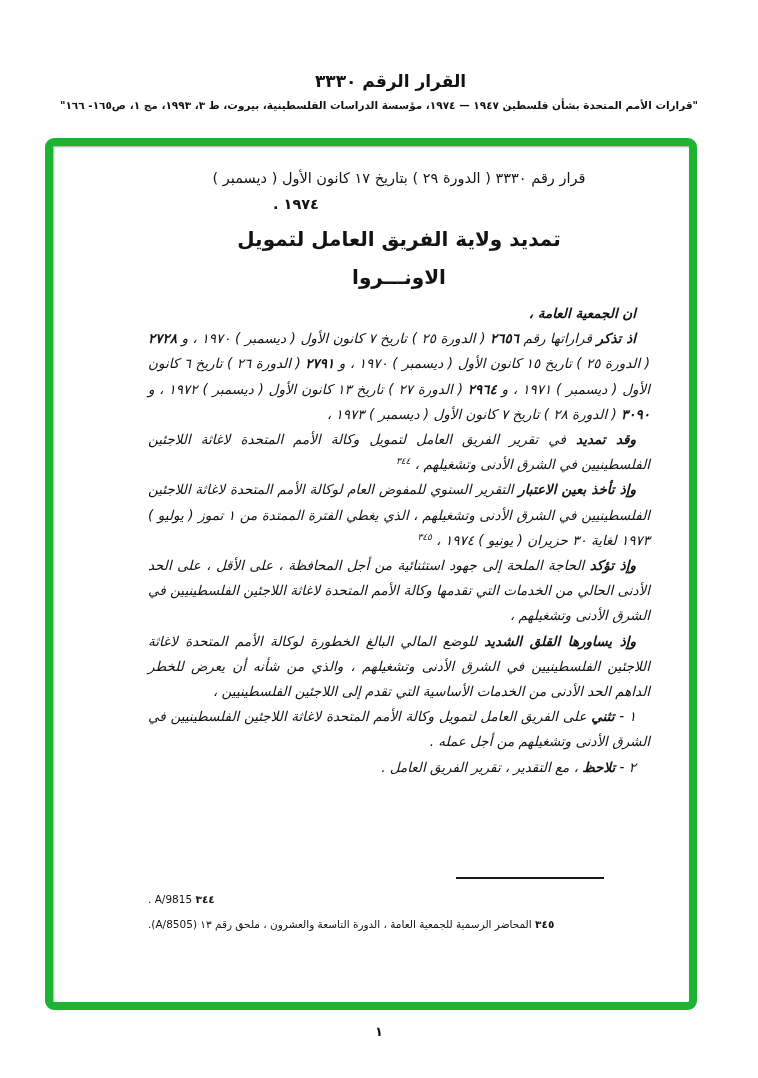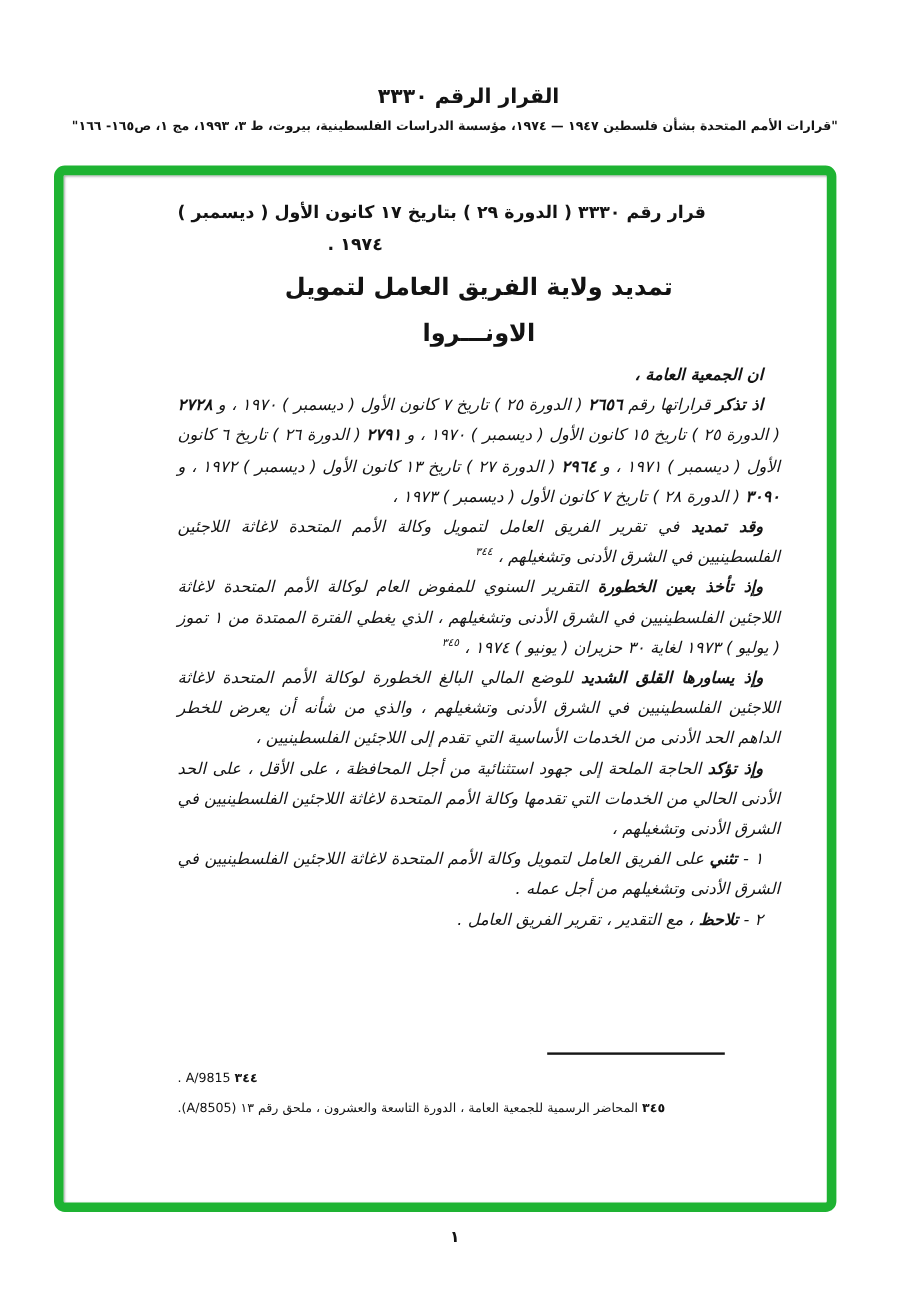--- a/index.html
+++ b/index.html
@@ -9,21 +9,21 @@
   }
   .header{position:absolute;top:71px;left:0;width:758px;text-align:center;direction:rtl;}
   .title{font-size:17px;font-weight:bold;padding-left:23px;}
   .citation{margin-top:8px;font-size:10.5px;font-weight:bold;}
   .frame{
     position:absolute;left:45px;top:138px;width:636px;height:856px;
     border:8px solid #1eb332;border-radius:9px;
     box-shadow:inset 1px 1px 2px rgba(0,0,0,0.35);
   }
   .content{position:absolute;top:0;left:95px;right:39px;direction:rtl;}
-  .res-heading{margin-top:19px;font-weight:bold;font-size:14.5px;line-height:26px;text-align:left;}
+  .res-heading{margin-top:19px;font-weight:normal;font-size:14.5px;line-height:26px;text-align:center;}
   .res-heading-l2{font-weight:bold;font-size:14.5px;line-height:26px;direction:rtl;text-align:left;padding-left:125px;}
   .subject{font-weight:bold;font-size:20px;line-height:26px;text-align:center;margin-top:9px;}
   .paras{margin-top:11px;font-size:13.5px;line-height:25.2px;text-align:justify;}
   .para{margin:0;text-indent:14px;font-style:italic;}
   .para .b{font-weight:bold;}
   sup.fn-ref{font-size:9px;line-height:0;}
   .footnotes{position:absolute;left:95px;right:10px;top:731px;direction:rtl;font-size:10.5px;}
   .fn-sep{height:2px;background:#161616;width:148px;margin:0 75px 8px auto;}
   .footnote{text-align:left;line-height:25px;}
   .fn-num{font-weight:bold;}
@@ -40,23 +40,23 @@
 <div class="frame" style="border-color: rgb(30, 179, 50);">
   <div class="content">
     <div class="res-heading">قرار رقم ٣٣٣٠ ( الدورة ٢٩ ) بتاريخ ١٧ كانون الأول ( ديسمبر )</div>
     <div class="res-heading-l2">١٩٧٤ .</div>
     <div class="subject">تمديد ولاية الفريق العامل لتمويل</div>
     <div class="subject" style="margin-top:12px;">الاونـــروا</div>
     <div class="paras">
         <p class="para"><span class="b">ان الجمعية العامة ،</span></p>
         <p class="para"><span class="b">اذ تذكر</span><span> قراراتها رقم </span><span class="b">٢٦٥٦</span><span> ( الدورة ٢٥ ) تاريخ ٧ كانون الأول ( ديسمبر ) ١٩٧٠ ، و </span><span class="b">٢٧٢٨</span><span> ( الدورة ٢٥ ) تاريخ ١٥ كانون الأول ( ديسمبر ) ١٩٧٠ ، و </span><span class="b">٢٧٩١</span><span> ( الدورة ٢٦ ) تاريخ ٦ كانون الأول ( ديسمبر ) ١٩٧١ ، و </span><span class="b">٢٩٦٤</span><span> ( الدورة ٢٧ ) تاريخ ١٣ كانون الأول ( ديسمبر ) ١٩٧٢ ، و </span><span class="b">٣٠٩٠</span><span> ( الدورة ٢٨ ) تاريخ ٧ كانون الأول ( ديسمبر ) ١٩٧٣ ،</span></p>
         <p class="para"><span class="b">وقد تمديد</span><span> في تقرير الفريق العامل لتمويل وكالة الأمم المتحدة لاغاثة اللاجئين الفلسطينيين في الشرق الأدنى وتشغيلهم ، </span><sup class="fn-ref">٣٤٤</sup></p>
-        <p class="para"><span class="b">وإذ تأخذ بعين الخطورة</span><span> التقرير السنوي للمفوض العام لوكالة الأمم المتحدة لاغاثة اللاجئين الفلسطينيين في الشرق الأدنى وتشغيلهم ، الذي يغطي الفترة الممتدة من ١ تموز ( يوليو ) ١٩٧٣ لغاية ٣٠ حزيران ( يونيو ) ١٩٧٤ ، </span><sup class="fn-ref">٣٤٥</sup></p>
+        <p class="para"><span class="b">وإذ تأخذ بعين الاعتبار</span><span> التقرير السنوي للمفوض العام لوكالة الأمم المتحدة لاغاثة اللاجئين الفلسطينيين في الشرق الأدنى وتشغيلهم ، الذي يغطي الفترة الممتدة من ١ تموز ( يوليو ) ١٩٧٣ لغاية ٣٠ حزيران ( يونيو ) ١٩٧٤ ، </span><sup class="fn-ref">٣٤٥</sup></p>
+        <p class="para"><span class="b">وإذ تؤكد</span><span> الحاجة الملحة إلى جهود استثنائية من أجل المحافظة ، على الأقل ، على الحد الأدنى الحالي من الخدمات التي تقدمها وكالة الأمم المتحدة لاغاثة اللاجئين الفلسطينيين في الشرق الأدنى وتشغيلهم ،</span></p>
         <p class="para"><span class="b">وإذ يساورها القلق الشديد</span><span> للوضع المالي البالغ الخطورة لوكالة الأمم المتحدة لاغاثة اللاجئين الفلسطينيين في الشرق الأدنى وتشغيلهم ، والذي من شأنه أن يعرض للخطر الداهم الحد الأدنى من الخدمات الأساسية التي تقدم إلى اللاجئين الفلسطينيين ،</span></p>
-        <p class="para"><span class="b">وإذ تؤكد</span><span> الحاجة الملحة إلى جهود استثنائية من أجل المحافظة ، على الأقل ، على الحد الأدنى الحالي من الخدمات التي تقدمها وكالة الأمم المتحدة لاغاثة اللاجئين الفلسطينيين في الشرق الأدنى وتشغيلهم ،</span></p>
         <p class="para"><span>١ - </span><span class="b">تثني</span><span> على الفريق العامل لتمويل وكالة الأمم المتحدة لاغاثة اللاجئين الفلسطينيين في الشرق الأدنى وتشغيلهم من أجل عمله .</span></p>
         <p class="para"><span>٢ - </span><span class="b">تلاحظ</span><span> ، مع التقدير ، تقرير الفريق العامل .</span></p>
       </div>
   </div>
   <div class="footnotes">
     <div class="fn-sep"></div>
     <div>
         <div class="footnote"><span class="fn-num">٣٤٤</span><span> A/9815 .</span></div>
         <div class="footnote"><span class="fn-num">٣٤٥</span><span> المحاضر الرسمية للجمعية العامة ، الدورة التاسعة والعشرون ، ملحق رقم ١٣ (A/8505).</span></div>
       </div>

